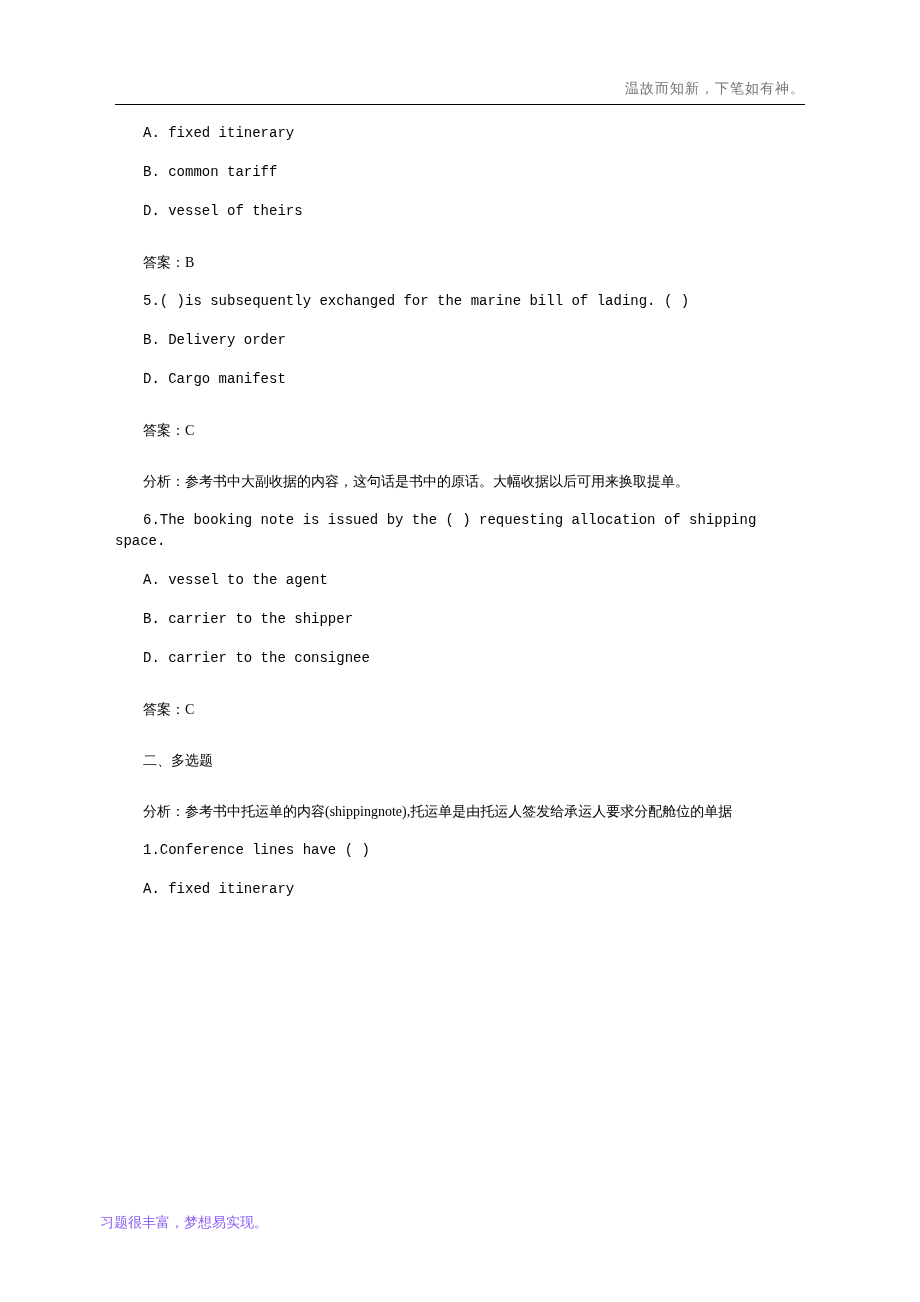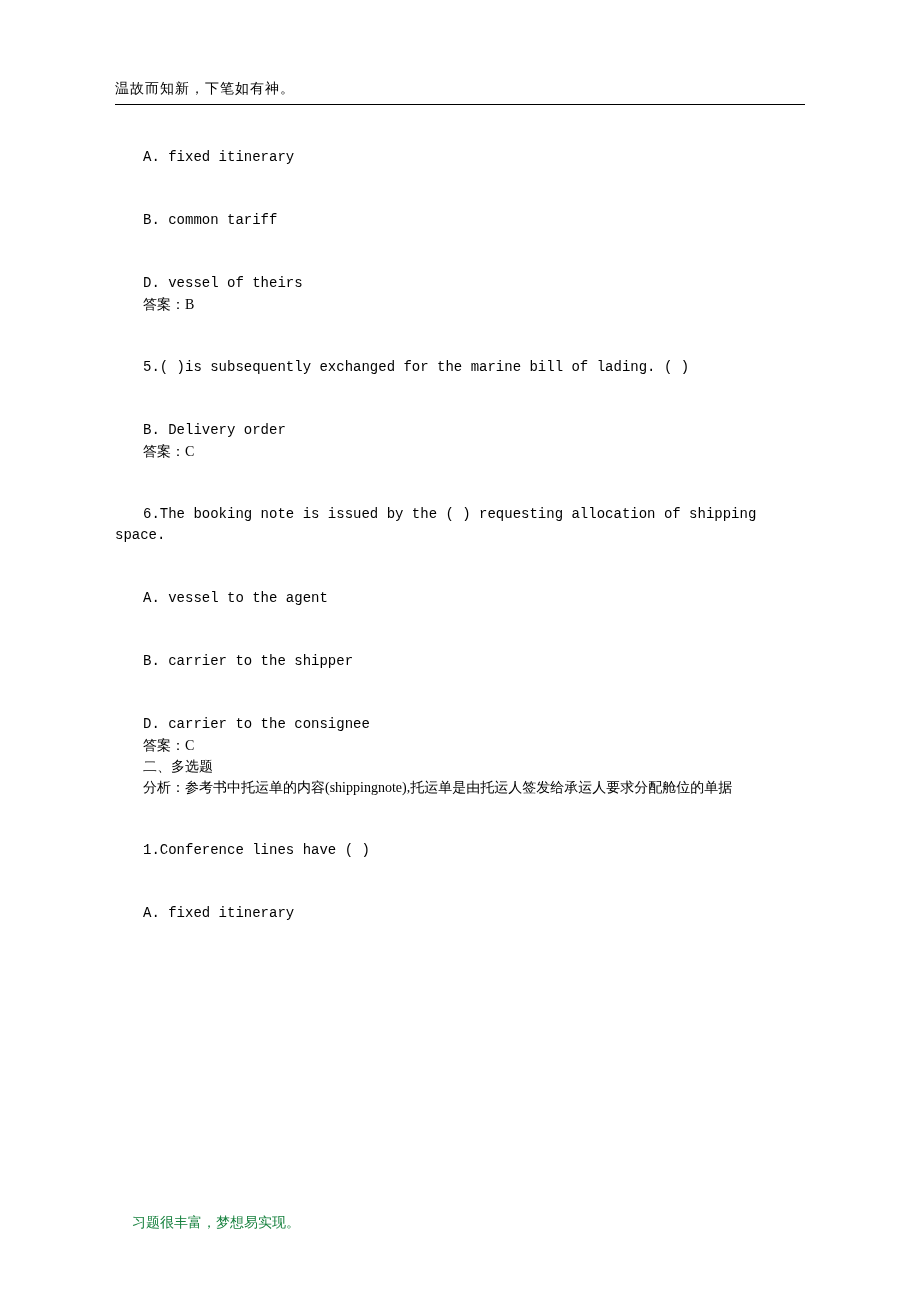--- a/index.html
+++ b/index.html
@@ -7,68 +7,71 @@
     background: #ffffff;
     width: 920px;
     height: 1302px;
     font-family: "SimSun", "宋体", serif;
     position: relative;
   }
   .page {
     padding: 80px 115px 0 115px;
   }
   .header-title {
-    text-align: left;
+    text-align: right;
     font-size: 14px;
-    color: #000000;
+    color: #737373;
     letter-spacing: 1px;
   }
   .header-rule {
     border: none;
     border-top: 1.5px solid #000;
     margin-top: 6px;
     margin-bottom: 18px;
   }
   .content {
     font-size: 14px;
     color: #000;
     line-height: 1.5;
   }
   .para {
-    margin-top: 42px;
+    margin-top: 18px;
     text-indent: 2em;
     font-family: "Courier New", "SimSun", monospace;
   }
   .para-cn {
+    margin-top: 30px;
     text-indent: 2em;
     font-family: "SimSun", "宋体", serif;
   }
   .footer {
     position: absolute;
-    left: 132px;
+    left: 100px;
     bottom: 70px;
     font-size: 14px;
     font-family: "SimSun", "宋体", serif;
-    color: #15803d;
+    color: #8b5cf6;
   }
 </style>
 </head>
 <body>
 
 <div class="page">
   <div class="header-title">温故而知新，下笔如有神。</div>
   <hr class="header-rule">
   <div class="content" id="content">
       <p class="para">A. fixed itinerary</p>
       <p class="para">B. common tariff</p>
       <p class="para">D. vessel of theirs</p>
       <p class="para-cn">答案：B</p>
       <p class="para">5.(  )is subsequently exchanged for the marine bill of lading. (  )</p>
       <p class="para">B. Delivery order</p>
+      <p class="para">D. Cargo manifest</p>
       <p class="para-cn">答案：C</p>
+      <p class="para-cn">分析：参考书中大副收据的内容，这句话是书中的原话。大幅收据以后可用来换取提单。</p>
       <p class="para">6.The booking note is issued by the (  ) requesting allocation of shipping space.</p>
       <p class="para">A. vessel to the agent</p>
       <p class="para">B. carrier to the shipper</p>
       <p class="para">D. carrier to the consignee</p>
       <p class="para-cn">答案：C</p>
       <p class="para-cn">二、多选题</p>
       <p class="para-cn">分析：参考书中托运单的内容(shippingnote),托运单是由托运人签发给承运人要求分配舱位的单据</p>
       <p class="para">1.Conference lines have (  )</p>
       <p class="para">A. fixed itinerary</p>
     </div>

